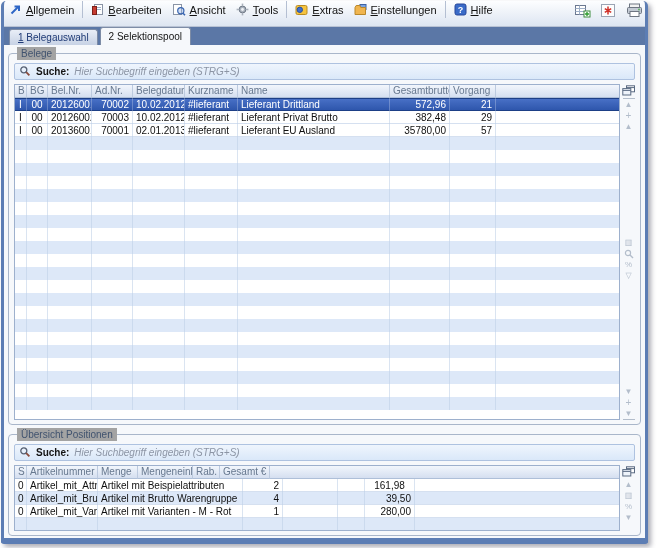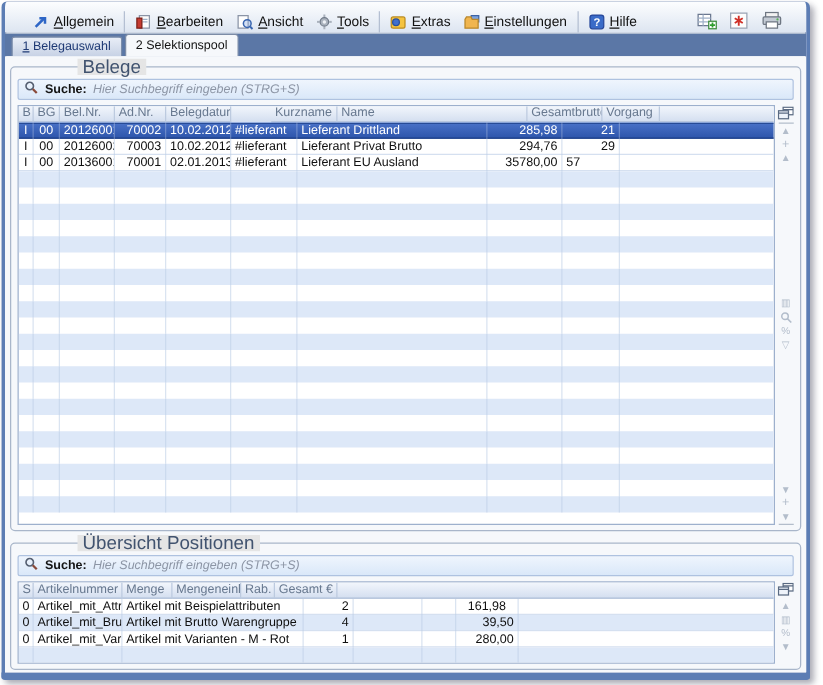--- a/index.html
+++ b/index.html
@@ -14,37 +14,37 @@
     background:#f6f8fb;display:flex;flex-direction:column;overflow:hidden;
   }
   
   .titlebar{height:16px;flex:none;background:linear-gradient(var(--titlebar-start),var(--titlebar-end));
     border-radius:4px 4px 0 0;display:flex;align-items:center;padding:0 5px;}
   .title{flex:1;color:#fff;font-size:11px;font-weight:bold;white-space:nowrap;overflow:hidden;line-height:15px;}
   .tb-controls{display:flex;align-items:center;gap:2px;}
   .tb-btn{width:15px;height:13px;display:flex;align-items:center;justify-content:center;cursor:pointer;border-radius:2px;}
   
   .menubar{height:25px;flex:none;background:linear-gradient(#fdfeff,#dde5f1);
-    border-bottom:1px solid #b8c2d4;display:flex;align-items:flex-end;padding:0 17px;}
+    border-bottom:1px solid #b8c2d4;display:flex;align-items:flex-start;padding:0 0;}
   .menu-item{display:flex;align-items:center;gap:4px;padding:2px 5px;font-size:11px;color:#111;cursor:pointer;border-radius:2px;white-space:nowrap;}
   .menu-item .mi-icon{display:flex;align-items:center;}
   .menu-sep{width:1px;height:17px;background:#b4bfd2;margin:0 3px;flex:none;}
   .menu-right{margin-left:auto;display:flex;gap:4px;align-items:center;}
   .mr-btn{width:22px;height:19px;display:flex;align-items:center;justify-content:center;cursor:pointer;border-radius:2px;}
   
   .tabstrip{height:18px;flex:none;background:var(--tabstrip-bg);display:flex;align-items:flex-end;padding-left:5px;}
   .tab{height:15px;line-height:15px;padding:0 8px;font-size:10px;border:1px solid #7d8ca6;border-bottom:none;
     border-radius:3px 3px 0 0;background:linear-gradient(#e9eef7,#c7d2e5);color:#1f3a75;margin-right:2px;cursor:pointer;white-space:nowrap;}
   .tab.active{background:#f6f8fb;color:#141414;height:17px;line-height:17px;position:relative;z-index:2;font-weight:normal;}
   
   .content{flex:1;background:#f6f8fb;padding:3px 4px 2px 4px;display:flex;flex-direction:column;min-height:0;}
   .groupbox{position:relative;border:1px solid #a9b6ca;border-radius:4px;padding:9px 5px 4px 5px;box-sizing:border-box;display:flex;flex-direction:column;min-height:0;}
   .groupbox.top{flex:1;margin-top:5px;}
   .groupbox.bottom{height:102px;flex:none;margin-top:9px;}
-  .grouplabel{position:absolute;top:-7px;left:8px;background:#e5e5e5;padding:0 4px;font-size:15px;color:#41536f;line-height:13px;margin-left:45px;}
+  .grouplabel{position:absolute;top:-7px;left:8px;background:#a3a3a3;padding:0 4px;font-size:10px;color:#41536f;line-height:13px;}
   
   .searchbar{height:15px;flex:none;border:1px solid #aec2e0;border-radius:2px;
     background:linear-gradient(#eff5fd,#dae8f9);display:flex;align-items:center;gap:5px;padding:0 4px;font-size:10px;cursor:text;}
   .search-label{font-weight:bold;color:#141414;}
   .search-ph{font-style:italic;color:#8c95a5;}
   
   .gridwrap{flex:1;display:flex;margin-top:4px;min-height:0;}
   .grid{flex:1;border:1px solid #9db0cd;background:#fff;overflow:hidden;display:flex;flex-direction:column;min-width:0;}
   .tr{display:flex;height:13px;flex:none;}
   .tr.hrow{height:13px;background:linear-gradient(#f2f6fc,#d2ddef);}
@@ -196,60 +196,60 @@
           <span class="search-ph">Hier Suchbegriff eingeben (STRG+S)</span>
         </div>
         <div class="gridwrap">
           <div class="grid" id="grid-belege">
               <div class="tr hrow">
                 <div class="th" style="width: 12px;">B</div>
                 <div class="th" style="width: 21px;">BG</div>
                 <div class="th" style="width: 44px;">Bel.Nr.</div>
                 <div class="th" style="width: 41px;">Ad.Nr.</div>
                 <div class="th" style="width: 52px;">Belegdatum</div>
-                <div class="th" style="width: 53px; margin-left: 32px;">Kurzname</div>
+                <div class="th" style="width: 53px;">Kurzname</div>
                 <div class="th" style="width: 152px;">Name</div>
                 <div class="th" style="width: 60px;">Gesamtbrutto</div>
                 <div class="th" style="width: 46px;">Vorgang</div>
                 <div class="th fill"></div>
               </div>
               <div class="tr datarow sel">
                 <div class="td" style="width: 12px; text-align: center;">I</div>
                 <div class="td" style="width: 21px; text-align: center;">00</div>
                 <div class="td" style="width: 44px; text-align: right;">20126001</div>
                 <div class="td" style="width: 41px; text-align: right;">70002</div>
                 <div class="td" style="width: 52px; text-align: left;">10.02.2012 /Fr</div>
                 <div class="td" style="width: 53px; text-align: left;">#lieferant</div>
                 <div class="td" style="width: 152px; text-align: left;">Lieferant Drittland</div>
-                <div class="td" style="width: 60px; text-align: right;">285,98</div>
+                <div class="td" style="width: 60px; text-align: right;">572,96</div>
                 <div class="td" style="width: 46px; text-align: right;">21</div>
                 <div class="td fill"></div>
               </div>
               <div class="tr datarow">
                 <div class="td" style="width: 12px; text-align: center;">I</div>
                 <div class="td" style="width: 21px; text-align: center;">00</div>
                 <div class="td" style="width: 44px; text-align: right;">20126002</div>
                 <div class="td" style="width: 41px; text-align: right;">70003</div>
                 <div class="td" style="width: 52px; text-align: left;">10.02.2012 /Fr</div>
                 <div class="td" style="width: 53px; text-align: left;">#lieferant</div>
                 <div class="td" style="width: 152px; text-align: left;">Lieferant Privat Brutto</div>
-                <div class="td" style="width: 60px; text-align: right;">294,76</div>
+                <div class="td" style="width: 60px; text-align: right;">382,48</div>
                 <div class="td" style="width: 46px; text-align: right;">29</div>
                 <div class="td fill"></div>
               </div>
               <div class="tr datarow">
                 <div class="td" style="width: 12px; text-align: center;">I</div>
                 <div class="td" style="width: 21px; text-align: center;">00</div>
                 <div class="td" style="width: 44px; text-align: right;">20136001</div>
                 <div class="td" style="width: 41px; text-align: right;">70001</div>
                 <div class="td" style="width: 52px; text-align: left;">02.01.2013 /Mi</div>
                 <div class="td" style="width: 53px; text-align: left;">#lieferant</div>
                 <div class="td" style="width: 152px; text-align: left;">Lieferant EU Ausland</div>
                 <div class="td" style="width: 60px; text-align: right;">35780,00</div>
-                <div class="td" style="width: 46px; text-align: left;">57</div>
+                <div class="td" style="width: 46px; text-align: right;">57</div>
                 <div class="td fill"></div>
               </div>
               <div class="tr stripe">
                 <div class="td" style="width: 12px; text-align: center;"></div>
                 <div class="td" style="width: 21px; text-align: center;"></div>
                 <div class="td" style="width: 44px; text-align: right;"></div>
                 <div class="td" style="width: 41px; text-align: right;"></div>
                 <div class="td" style="width: 52px; text-align: left;"></div>
                 <div class="td" style="width: 53px; text-align: left;"></div>
                 <div class="td" style="width: 152px; text-align: left;"></div>

